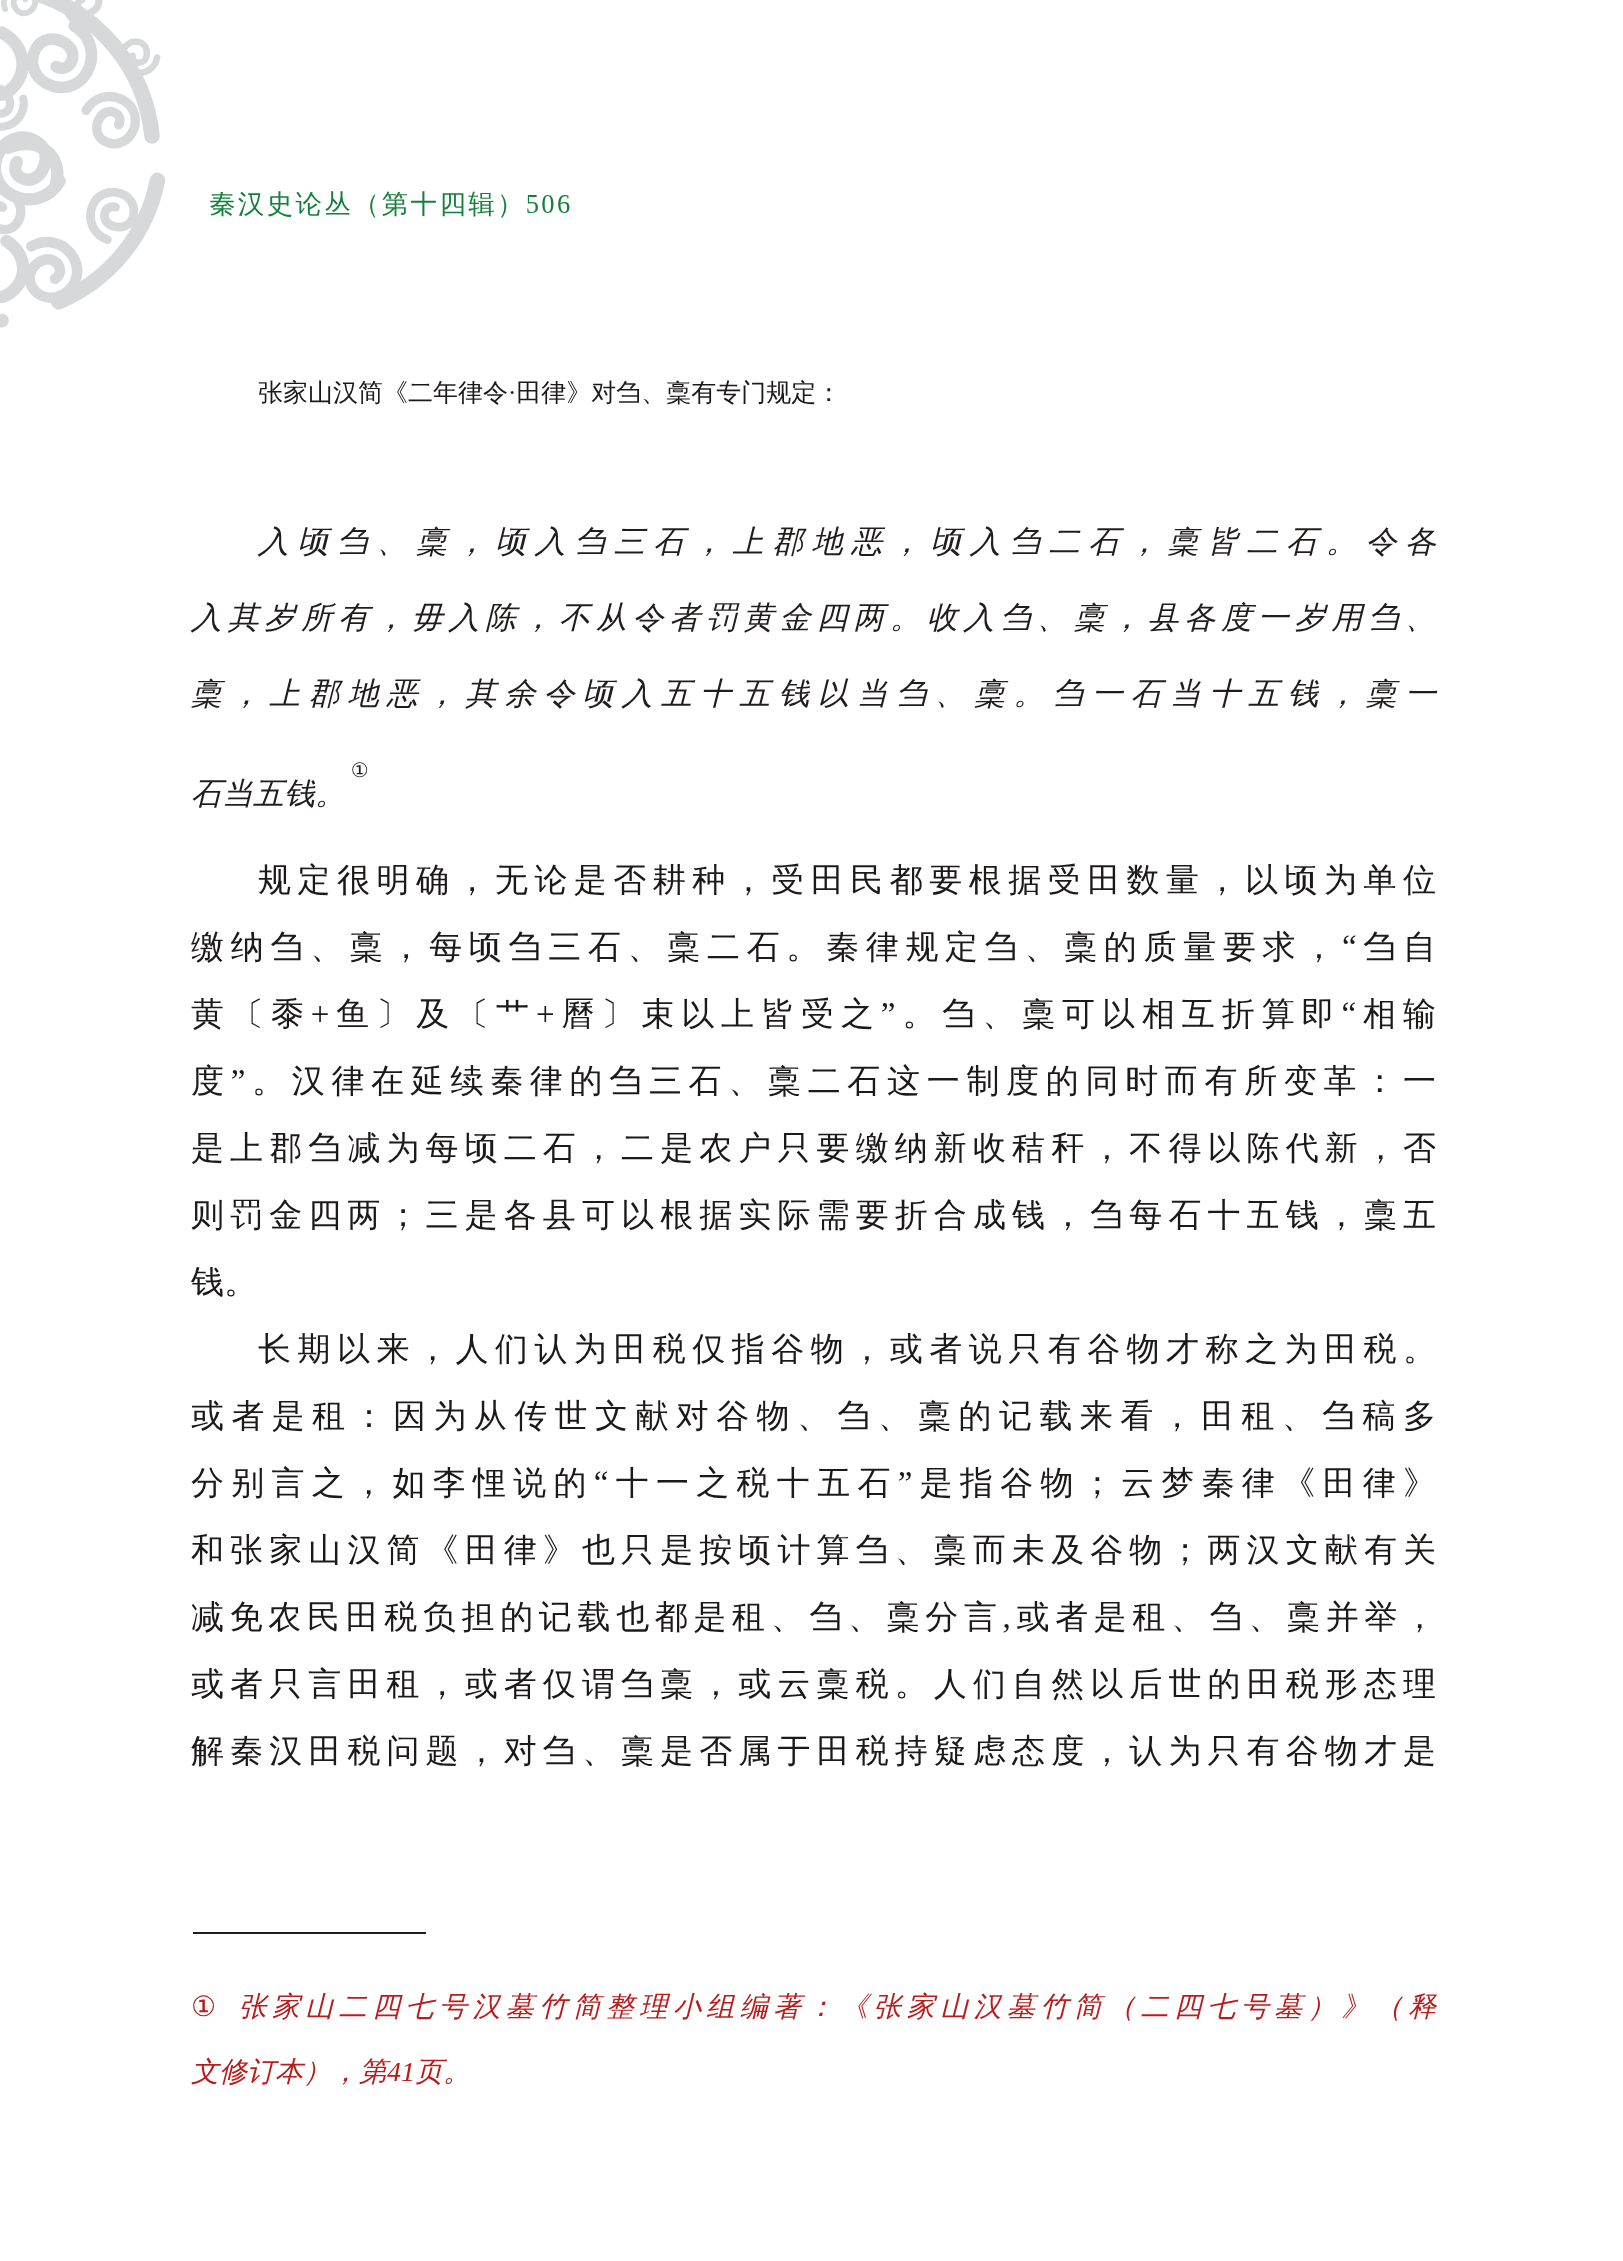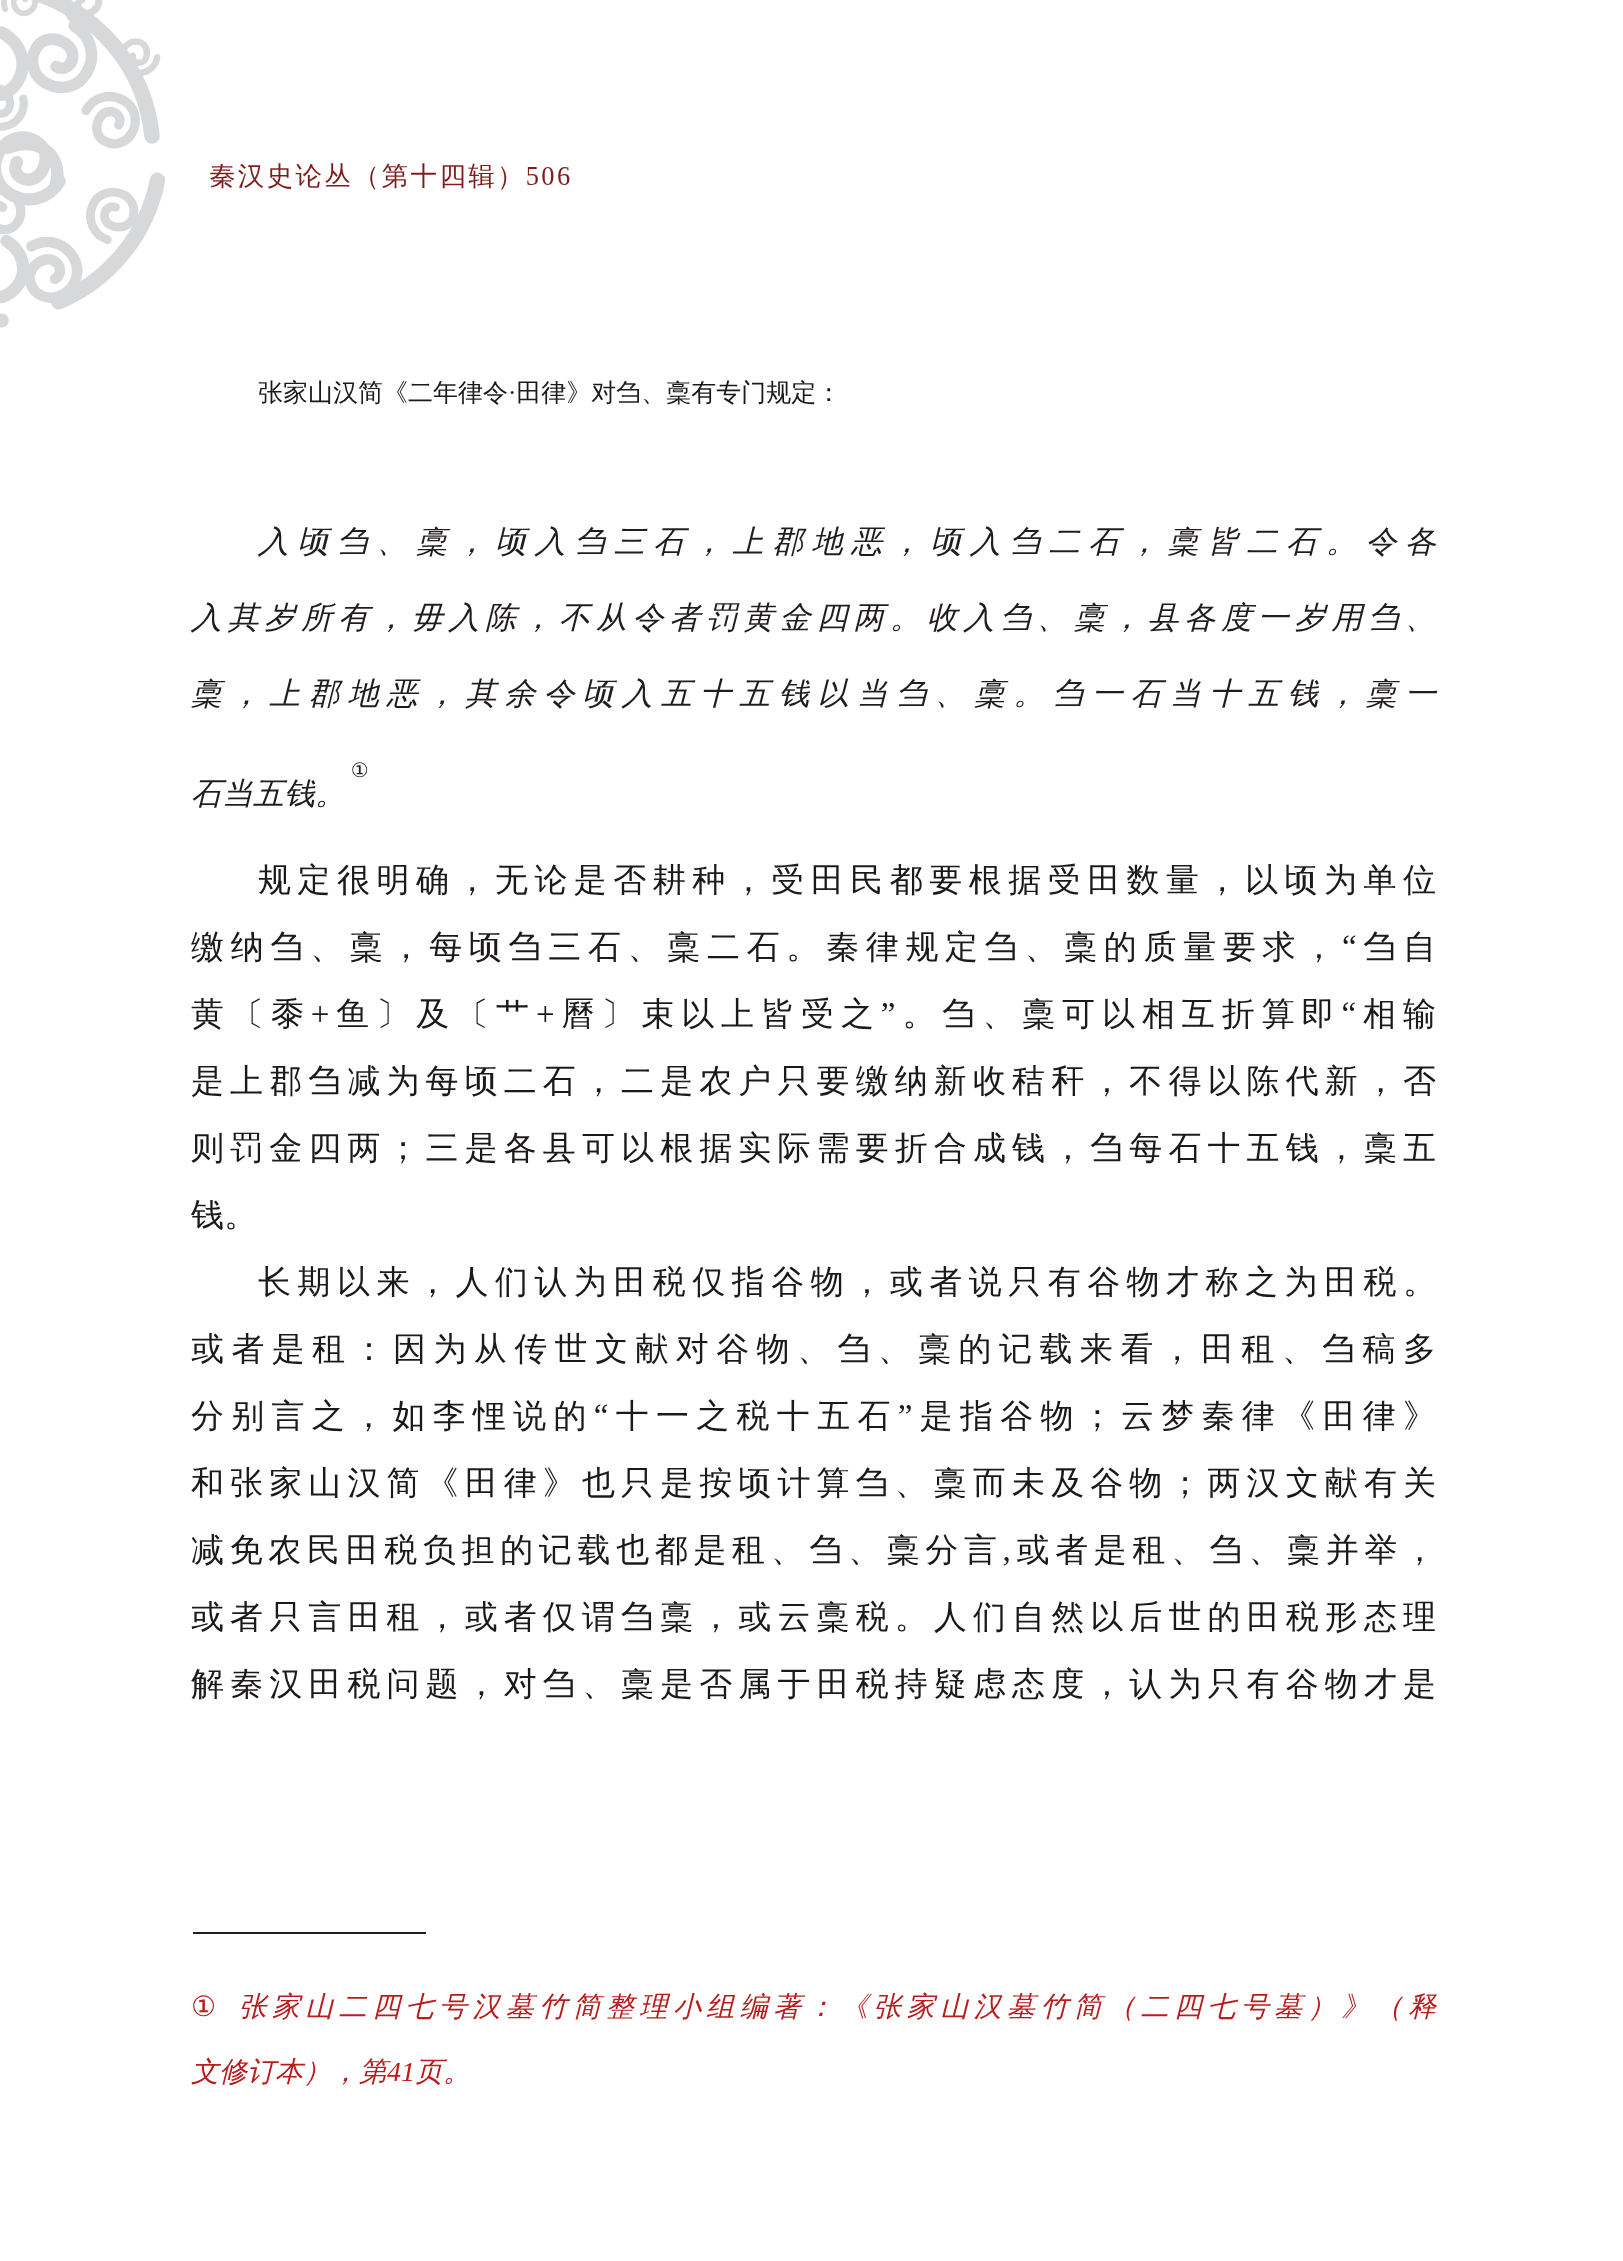--- a/index.html
+++ b/index.html
@@ -5,22 +5,22 @@
   html,body { margin:0; padding:0; background:#ffffff; }
   .page {
     position:relative; width:1623px; height:2261px; overflow:hidden;
     background:#ffffff; color:#1c1919;
     font-family:"Liberation Serif","DejaVu Serif",serif;
   }
   
   .watermark { position:absolute; left:-202px; top:-39px; width:389px; height:389px; }
 
   .running-header {
-    position:absolute; left:209px; top:160px;
-    font-size:26.5px; line-height:33px; letter-spacing:2.3px; color:#7f1d1d;
+    position:absolute; left:209px; top:188px;
+    font-size:26.5px; line-height:33px; letter-spacing:2.3px; color:#15803d;
     white-space:nowrap;
   }
 
   .text-col { position:absolute; left:191px; width:1245px; }
 
   .intro-para {
     position:absolute; top:372px; left:0; width:100%;
     font-size:25px; line-height:42px; text-indent:67px; white-space:nowrap;
   }
 
@@ -81,20 +81,21 @@
     <div class="quote-block" id="quote-block">
         <div class="tline indent">入顷刍、稾，顷入刍三石，上郡地恶，顷入刍二石，稾皆二石。令各</div>
         <div class="tline">入其岁所有，毋入陈，不从令者罚黄金四两。收入刍、稾，县各度一岁用刍、</div>
         <div class="tline">稾，上郡地恶，其余令顷入五十五钱以当刍、稾。刍一石当十五钱，稾一</div>
         <div class="tline short">石当五钱。<sup class="fn-ref">①</sup></div>
       </div>
     <div class="body-block" id="body-block">
         <div class="tline indent">规定很明确，无论是否耕种，受田民都要根据受田数量，以顷为单位</div>
         <div class="tline">缴纳刍、稾，每顷刍三石、稾二石。秦律规定刍、稾的质量要求，“刍自</div>
         <div class="tline">黄〔黍+鱼〕及〔艹+曆〕束以上皆受之”。刍、稾可以相互折算即“相输</div>
+        <div class="tline">度”。汉律在延续秦律的刍三石、稾二石这一制度的同时而有所变革：一</div>
         <div class="tline">是上郡刍减为每顷二石，二是农户只要缴纳新收秸秆，不得以陈代新，否</div>
         <div class="tline">则罚金四两；三是各县可以根据实际需要折合成钱，刍每石十五钱，稾五</div>
         <div class="tline short">钱。</div>
         <div class="tline indent">长期以来，人们认为田税仅指谷物，或者说只有谷物才称之为田税。</div>
         <div class="tline">或者是租：因为从传世文献对谷物、刍、稾的记载来看，田租、刍稿多</div>
         <div class="tline">分别言之，如李悝说的“十一之税十五石”是指谷物；云梦秦律《田律》</div>
         <div class="tline">和张家山汉简《田律》也只是按顷计算刍、稾而未及谷物；两汉文献有关</div>
         <div class="tline">减免农民田税负担的记载也都是租、刍、稾分言,或者是租、刍、稾并举，</div>
         <div class="tline">或者只言田租，或者仅谓刍稾，或云稾税。人们自然以后世的田税形态理</div>
         <div class="tline">解秦汉田税问题，对刍、稾是否属于田税持疑虑态度，认为只有谷物才是</div>

